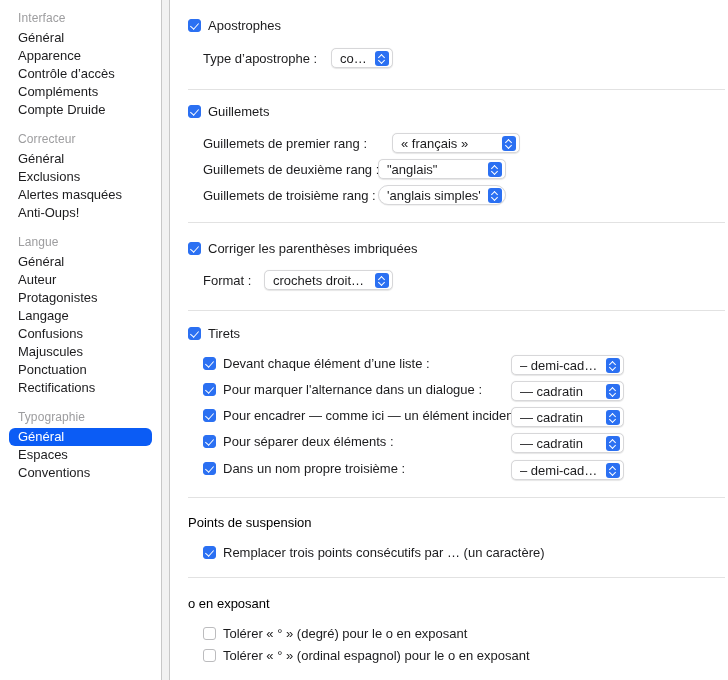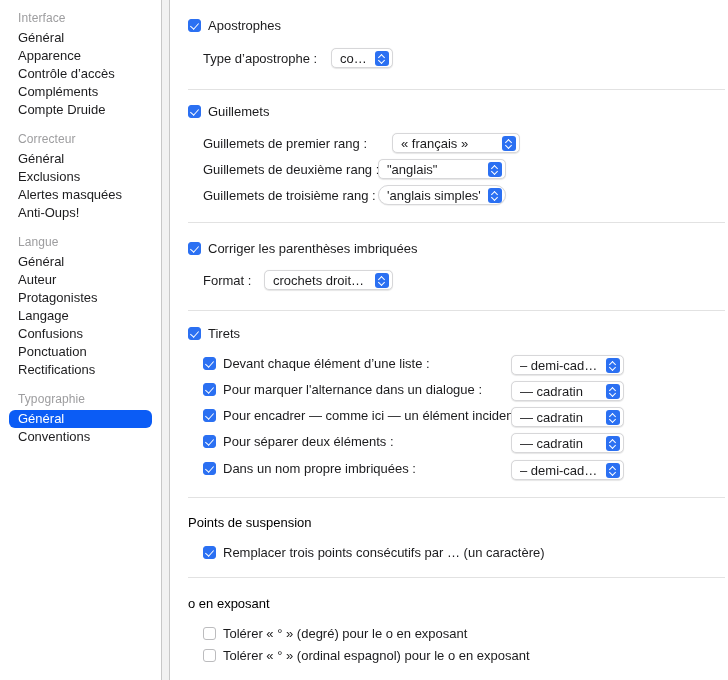--- a/index.html
+++ b/index.html
@@ -201,25 +201,27 @@
       <div class="sb-item">Exclusions</div>
       <div class="sb-item">Alertes masquées</div>
       <div class="sb-item">Anti-Oups!</div>
       <div class="sb-gap"></div>
       <div class="sb-group-title">Langue</div>
       <div class="sb-item">Général</div>
       <div class="sb-item">Auteur</div>
       <div class="sb-item">Protagonistes</div>
       <div class="sb-item">Langage</div>
       <div class="sb-item">Confusions</div>
+      <div class="sb-item">Majuscules</div>
       <div class="sb-item">Ponctuation</div>
       <div class="sb-item">Rectifications</div>
       <div class="sb-gap"></div>
       <div class="sb-group-title">Typographie</div>
       <div class="sb-item selected">Général</div>
+      <div class="sb-item">Espaces</div>
       <div class="sb-item">Conventions</div>
     </div>
 
   <div class="splitter"></div>
 
   <div class="content">
 
     <div class="sec">
       <div class="row abs" style="left:18px; top:18px;">
         <span class="cb on"></span>
@@ -310,21 +312,21 @@
         <span class="cb on"></span>
         <span class="cb-label">Pour séparer deux éléments :</span>
       </div>
       <div class="popup abs" style="left:341px; top:433px; width:113px;">
         <span class="pv">— cadratin</span>
         <span class="stepper"></span>
       </div>
 
       <div class="row abs" style="left:33px; top:461px;">
         <span class="cb on"></span>
-        <span class="cb-label">Dans un nom propre imbriquées :</span>
+        <span class="cb-label">Dans un nom propre troisième :</span>
       </div>
       <div class="popup abs" style="left:341px; top:460px; width:113px;">
         <span class="pv">– demi-cadratin</span>
         <span class="stepper"></span>
       </div>
 
       <div class="hr abs" style="left:0; top:497px; width:537px;"></div>
     </div>
 
     <div class="sec">

